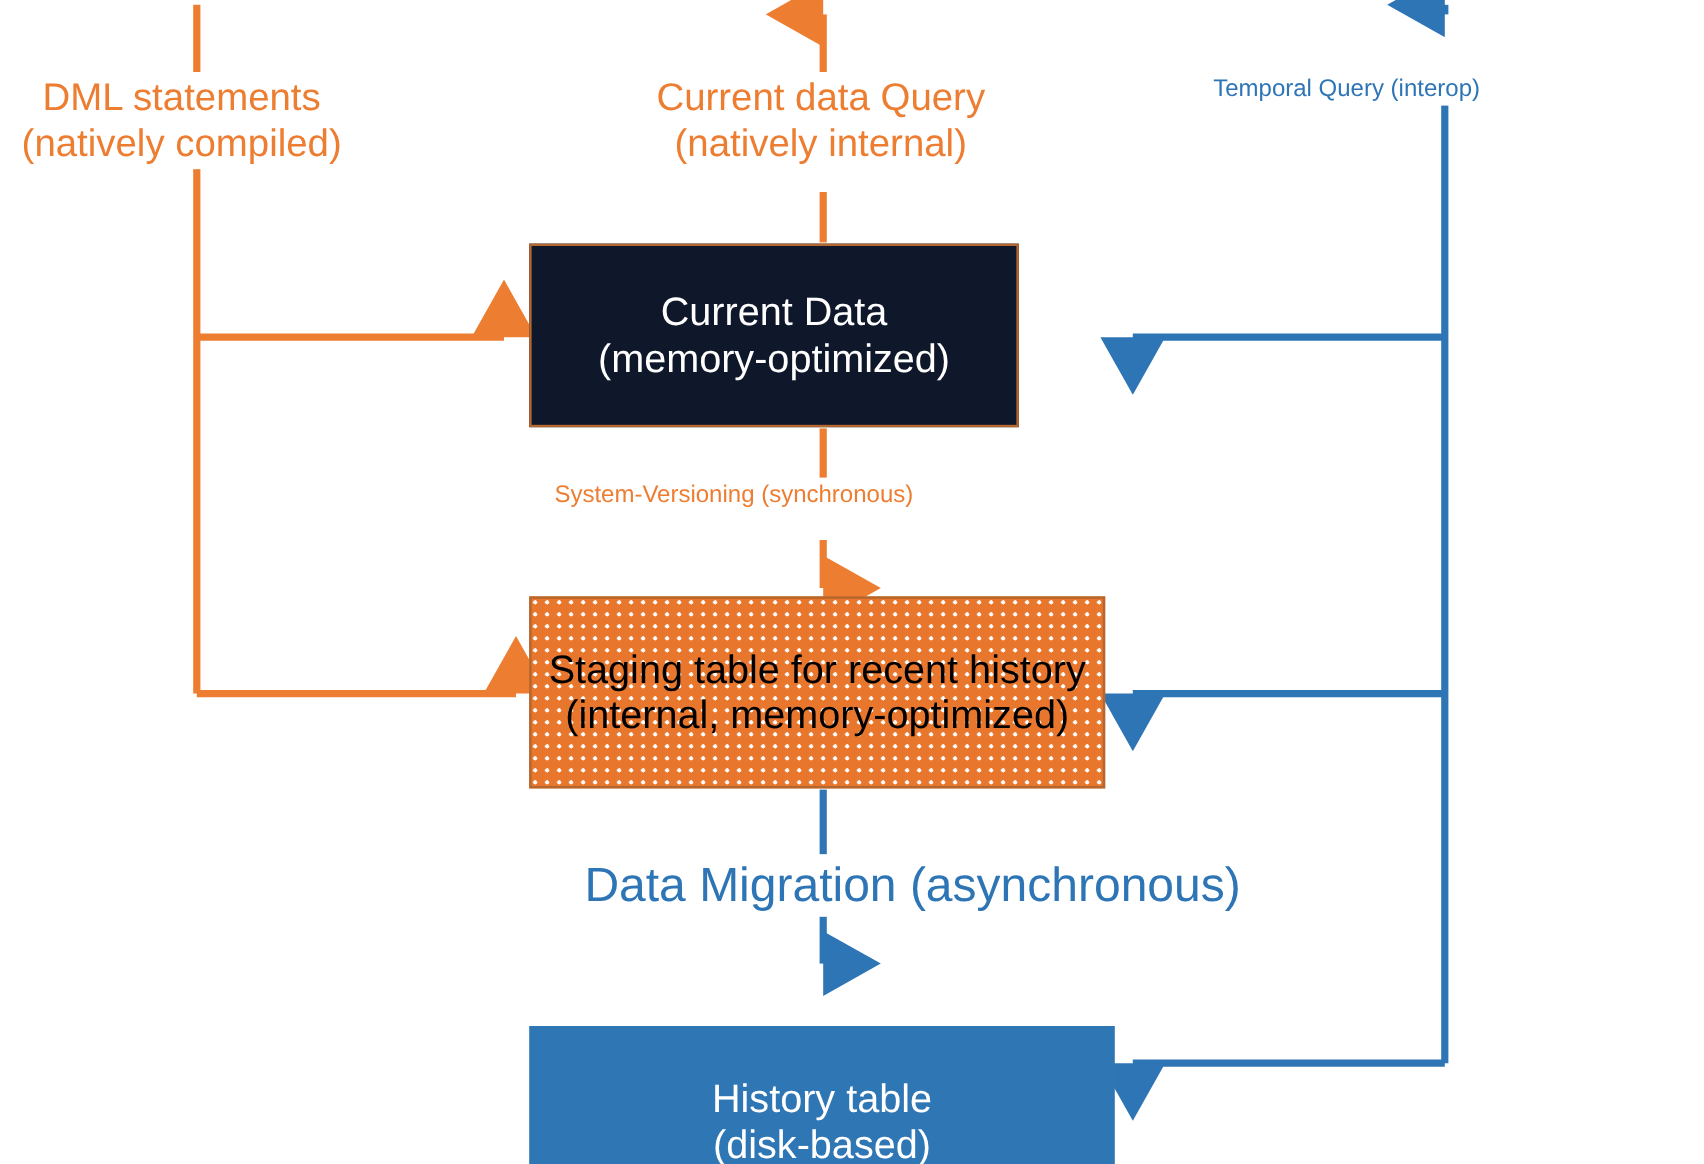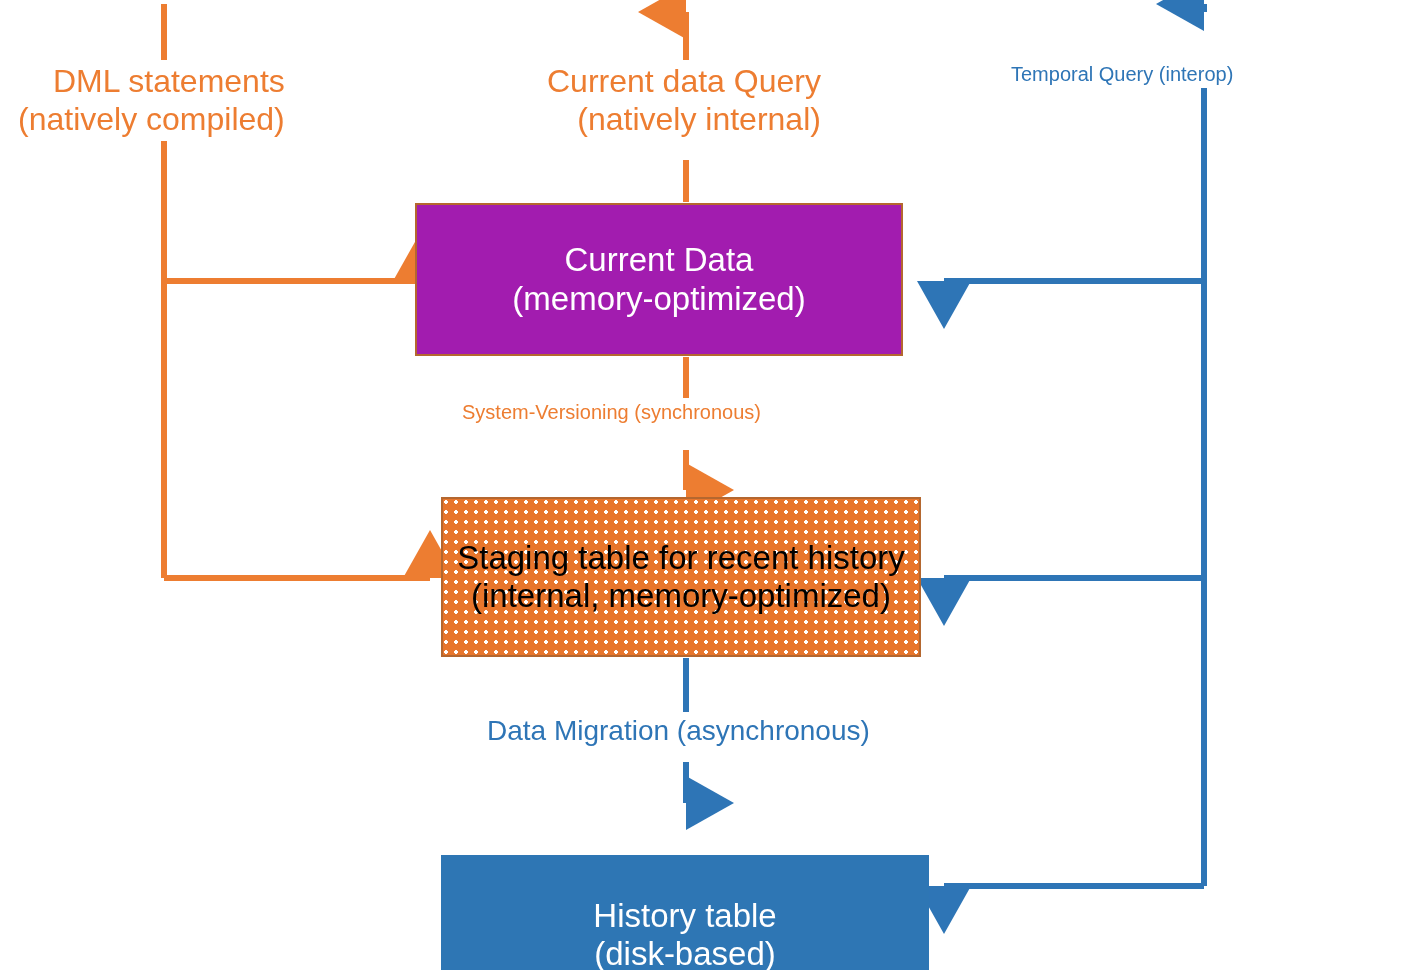--- a/index.html
+++ b/index.html
@@ -32,25 +32,25 @@
     align-items: center;
     justify-content: center;
     text-align: center;
     line-height: 1.16;
   }
   .box .box-text {
     display: block;
     white-space: pre-line;
   }
   #box-current-data {
-    left: 415px;
+    left: 441px;
     top: 203px;
-    width: 488px;
+    width: 408px;
     height: 153px;
-    background: #a21caf;
+    background: #0f172a;
     border: 2px solid #B4672F;
     color: #ffffff;
     font-size: 33px;
   }
   #box-staging-table {
     left: 441px;
     top: 497px;
     width: 480px;
     height: 160px;
     background-color: #E8762C;
@@ -71,21 +71,21 @@
     border: none;
     color: #ffffff;
     font-size: 33px;
     margin-top: 45px;
   }
   .edge-label {
     position: absolute;
     white-space: pre-line;
     line-height: 1.2;
     background: #ffffff;
-    text-align: right;
+    text-align: center;
   }
   .orange-text { color: #ED7D31; }
   .blue-text   { color: #2E75B6; }
 
   #label-dml {
     left: 18px;
     top: 60px;
     font-size: 32px;
     padding: 2px 6px 2px 0;
   }
@@ -103,21 +103,21 @@
   }
   #label-system-versioning {
     left: 452px;
     top: 398px;
     font-size: 20px;
     padding: 2px 10px;
   }
   #label-data-migration {
     left: 477px;
     top: 712px;
-    font-size: 28px;
+    font-size: 40px;
     padding: 2px 10px;
   }
 </style>
 </head>
 <body>
 
 <div id="canvas">
 
   <svg class="wires" viewBox="0 0 1420 970" xmlns="http://www.w3.org/2000/svg">
     <defs>

